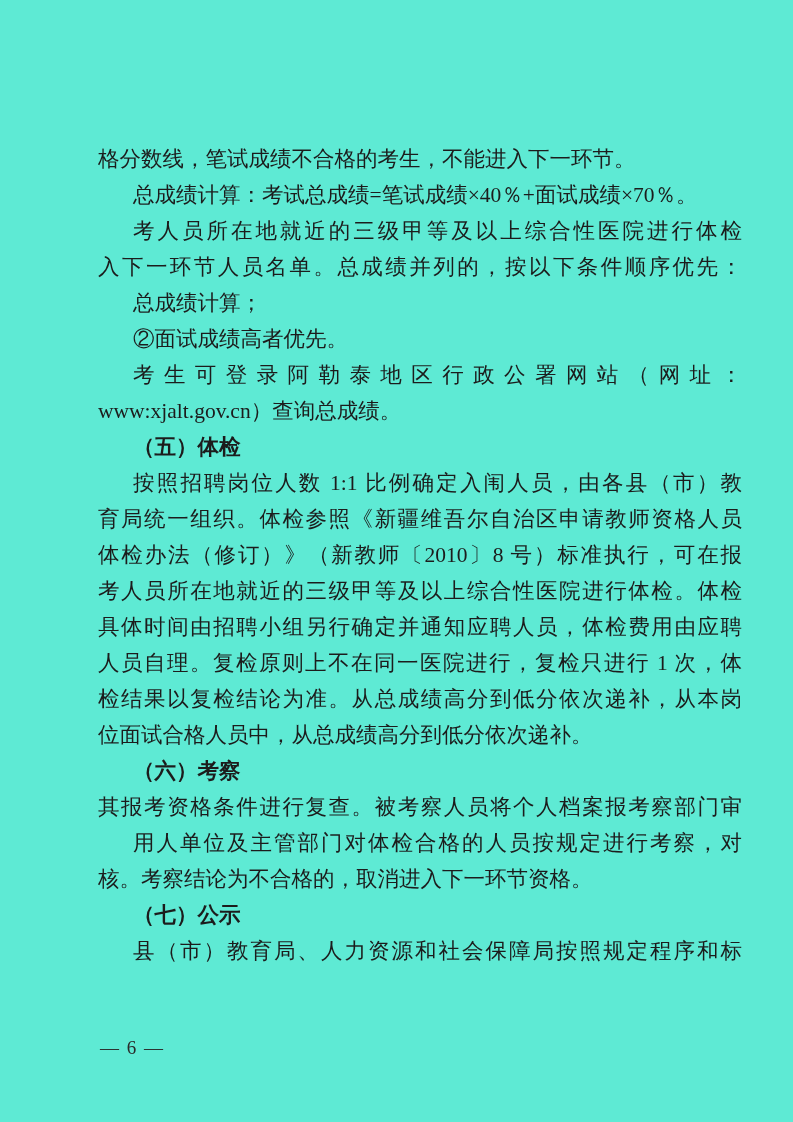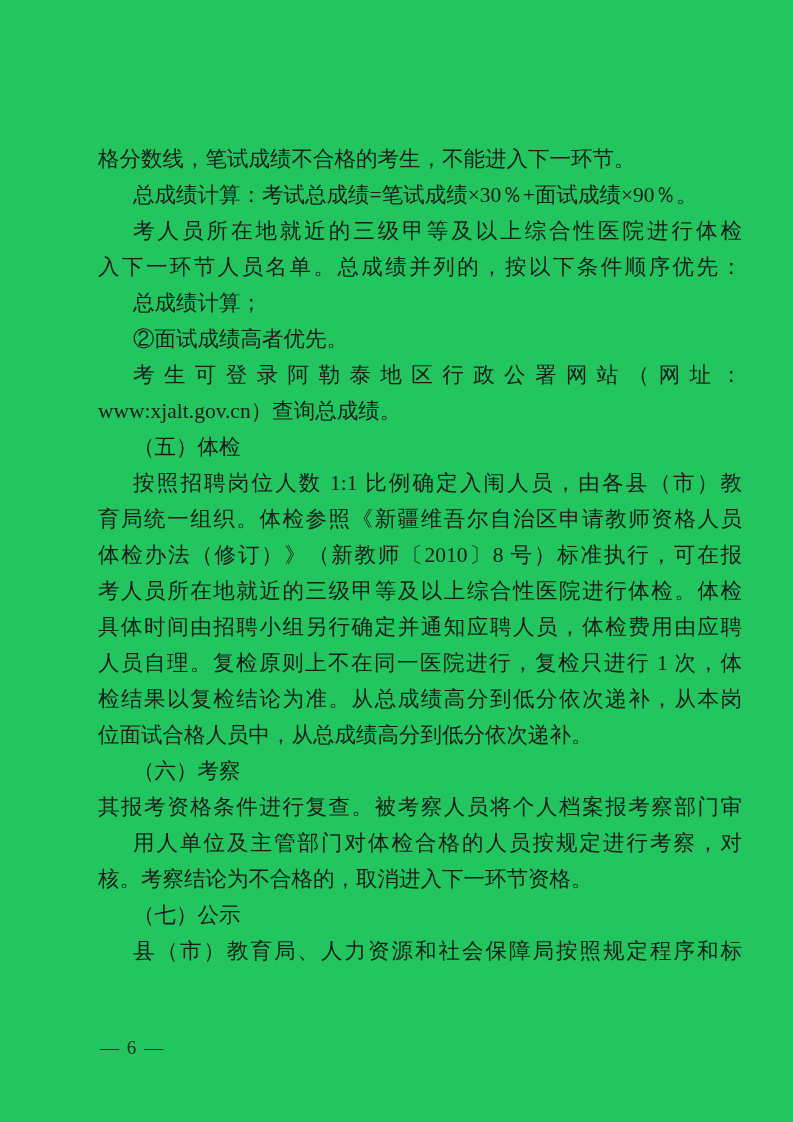--- a/index.html
+++ b/index.html
@@ -1,20 +1,20 @@
 <!DOCTYPE html>
 <html><head>
 <meta charset="utf-8">
 <style>
   html, body { margin: 0; padding: 0; background: #ffffff; }
   .page {
     position: relative;
     width: 793px;
     height: 1122px;
-    background: #22c55e;
+    background: #5eead4;
     overflow: hidden;
     font-family: "Liberation Serif", "DejaVu Serif", serif;
     color: #1c1c1c;
   }
   .content {
     position: absolute;
     left: 98px;
     top: 141px;
     width: 644px;
   }
@@ -24,37 +24,37 @@
     font-size: 21.5px;
     white-space: normal;
     overflow: visible;
   }
   .indent { text-indent: 35px; }
   .justify {
     text-align: justify;
     text-align-last: justify;
     text-justify: inter-character;
   }
-  .bold { font-weight: normal; }
+  .bold { font-weight: bold; }
   .footer {
     position: absolute;
     left: 100px;
     top: 1037px;
     font-size: 19px;
     letter-spacing: 1.5px;
     color: #2a2a2a;
   }
 </style>
 </head>
 <body>
 
 <div class="page">
   <div class="content">
       <div class="line">格分数线，笔试成绩不合格的考生，不能进入下一环节。</div>
-      <div class="line indent">总成绩计算：考试总成绩=笔试成绩×30％+面试成绩×90％。</div>
+      <div class="line indent">总成绩计算：考试总成绩=笔试成绩×40％+面试成绩×70％。</div>
       <div class="line indent justify">考人员所在地就近的三级甲等及以上综合性医院进行体检</div>
       <div class="line justify">入下一环节人员名单。总成绩并列的，按以下条件顺序优先：</div>
       <div class="line indent">总成绩计算；</div>
       <div class="line indent">②面试成绩高者优先。</div>
       <div class="line indent justify">考生可登录阿勒泰地区行政公署网站（网址：</div>
       <div class="line">www:xjalt.gov.cn）查询总成绩。</div>
       <div class="line indent bold">（五）体检</div>
       <div class="line indent justify">按照招聘岗位人数 1:1 比例确定入闱人员，由各县（市）教</div>
       <div class="line justify">育局统一组织。体检参照《新疆维吾尔自治区申请教师资格人员</div>
       <div class="line justify">体检办法（修订）》（新教师〔2010〕8 号）标准执行，可在报</div>

